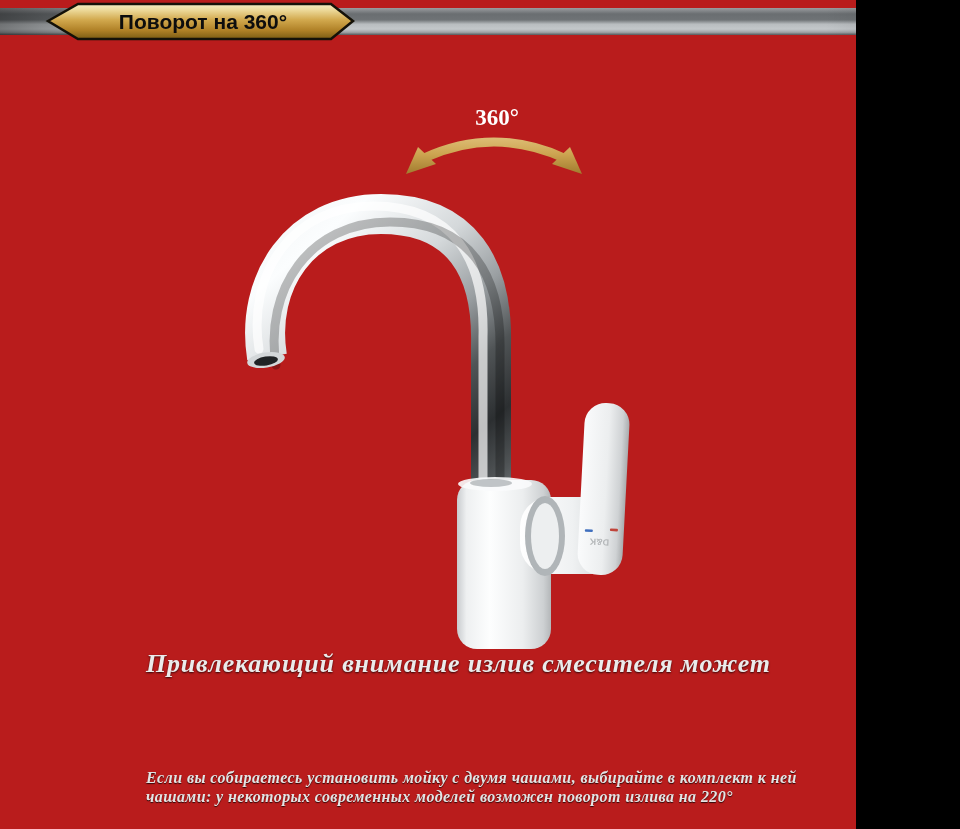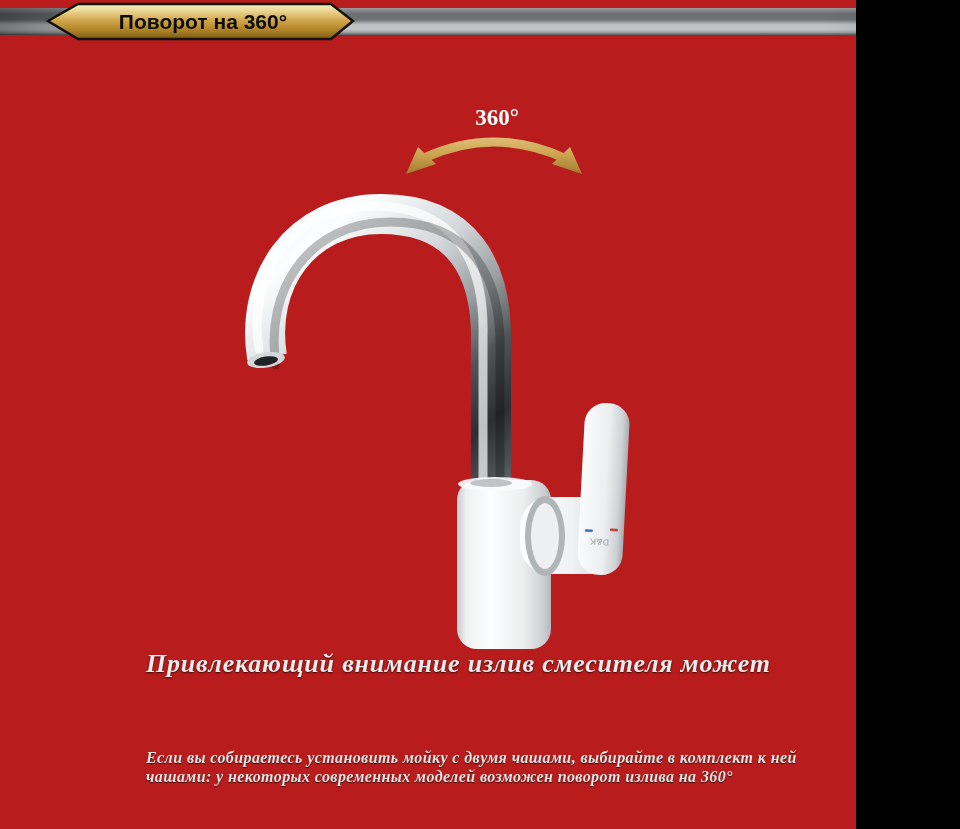--- a/index.html
+++ b/index.html
@@ -6,21 +6,21 @@
   .stage{position:relative;width:856px;height:829px;background:#b91c1c;overflow:hidden;
          font-family:"Liberation Sans",sans-serif;}
   .top-bar{position:absolute;left:0;top:8px;width:960px;height:27px;
     background:
       linear-gradient(90deg,rgba(0,0,0,.40) 0%,rgba(0,0,0,0) 14%,rgba(0,0,0,0) 86%,rgba(0,0,0,.22) 100%),
       linear-gradient(180deg,#9a9da0 0%,#85888b 10%,#6a6e71 22%,#6f7376 44%,#b9bdc0 60%,#c3c7ca 78%,#9fa3a6 90%,#55585b 100%);}
   .scene{position:absolute;left:0;top:0;width:960px;height:829px;}
   .heading{position:absolute;left:146px;top:650px;color:#ebebeb;
     font:italic bold 26px/28px "Liberation Serif",serif;letter-spacing:.8px;
     text-shadow:0 1px 2px rgba(0,0,0,.75);white-space:nowrap;}
-  .paragraph{position:absolute;left:146px;top:748px;color:#e4e4e4;
+  .paragraph{position:absolute;left:146px;top:768px;color:#e4e4e4;
     font:italic bold 16px/19px "Liberation Serif",serif;letter-spacing:.4px;
     text-shadow:0 1px 1px rgba(0,0,0,.75);white-space:nowrap;}
 </style>
 </head>
 <body>
 
 <div class="stage">
 
   <div class="top-bar"></div>
 
@@ -108,16 +108,16 @@
       </g>
     </g>
   </svg>
 
   <div class="heading">
     <div>Привлекающий внимание излив смесителя может</div>
   </div>
 
   <div class="paragraph">
     <div>Если вы собираетесь установить мойку с двумя чашами, выбирайте в комплект к ней</div>
-    <div>чашами: у некоторых современных моделей возможен поворот излива на 360°</div>
+    <div>чашами: у некоторых современных моделей возможен поворот излива на 220°</div>
   </div>
 
 </div>
 
 </body></html>

